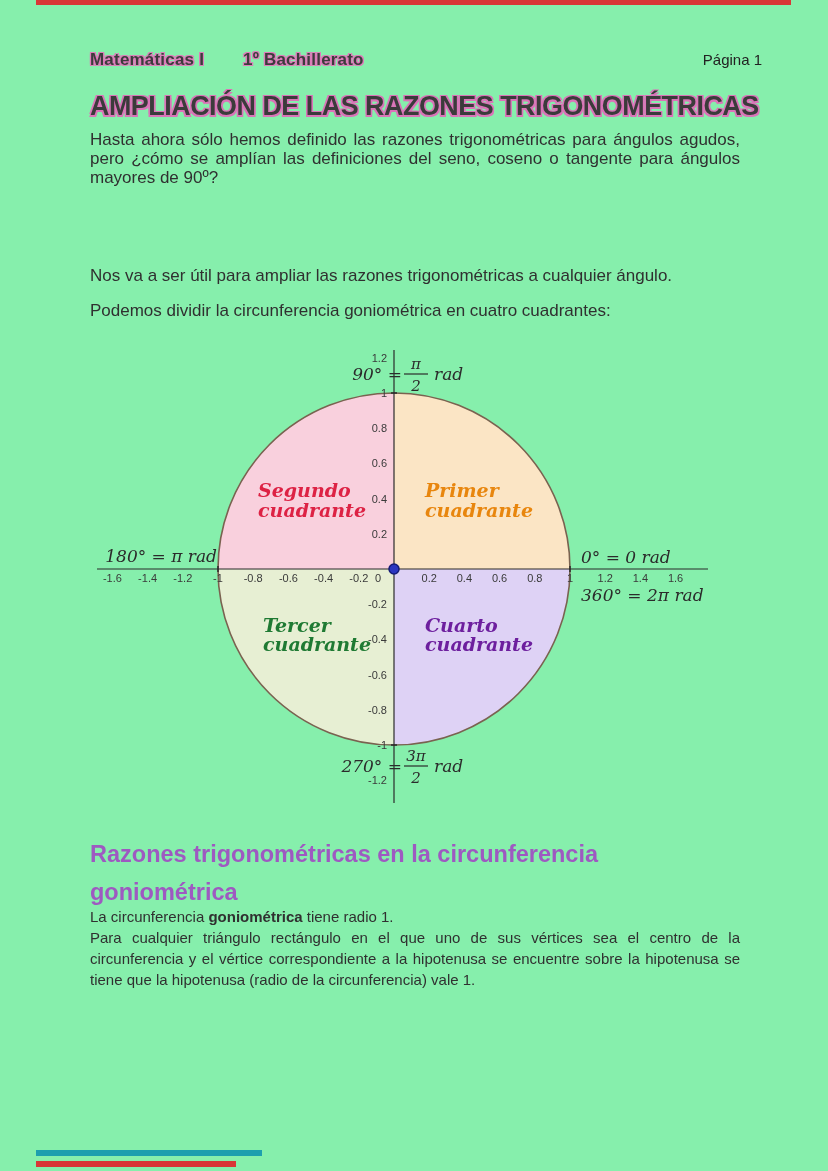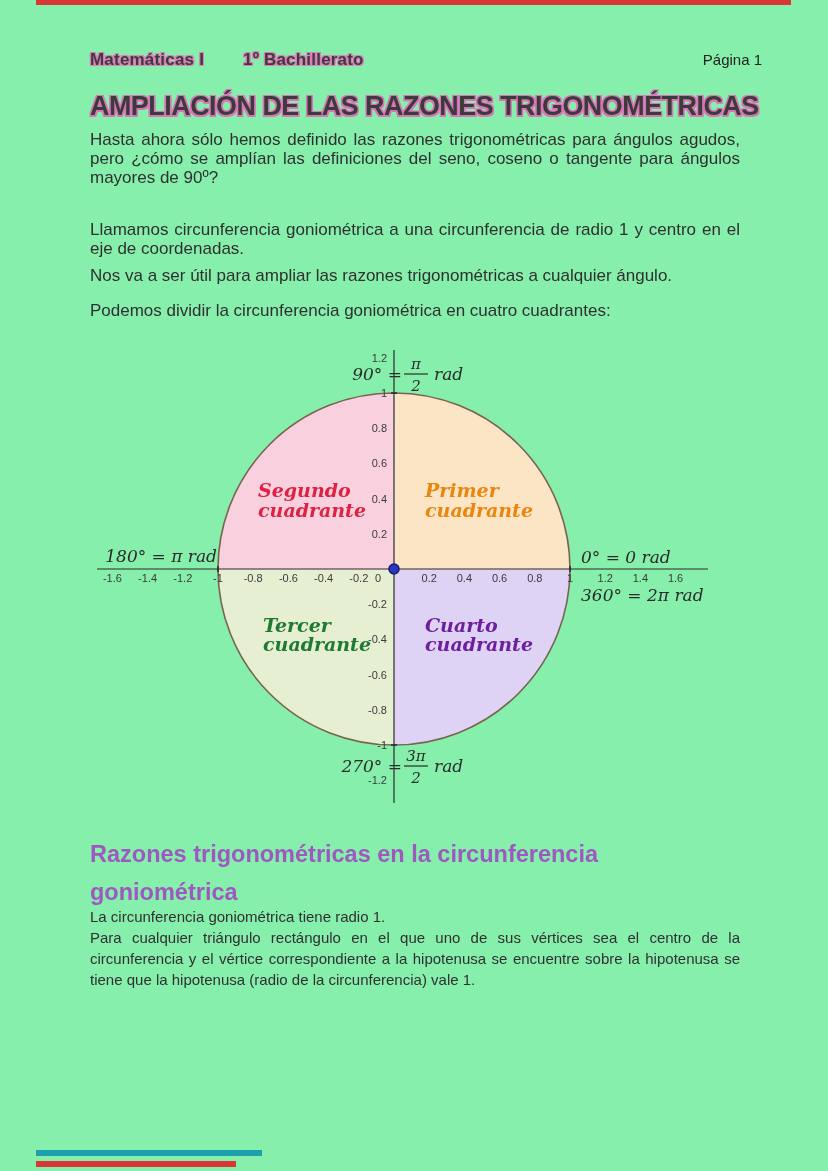--- a/index.html
+++ b/index.html
@@ -37,37 +37,36 @@
 
   
   .diagram{position:absolute;left:60px;top:340px;}
 
   
   .sec-heading{position:absolute;top:835px;left:90px;width:660px;margin:0;
         font-size:23.5px;line-height:38px;font-weight:700;color:#9e59c1;}
 
   .p-radius{top:906px;text-align:left;line-height:21px;font-size:15px;}
   .p-final{top:927px;line-height:21px;font-size:15px;}
-  .bold{font-weight:400;}
+  .bold{font-weight:700;}
 </style>
 </head>
 <body>
 
 <div class="page">
 
   <div class="rule rule-top"></div>
 
   <span class="hdr hdr-course">Matemáticas I</span>
   <span class="hdr hdr-level">1º Bachillerato</span>
   <span class="page-num">Página 1</span>
 
   <h1 class="doc-title" style="margin:0;">AMPLIACIÓN DE LAS RAZONES TRIGONOMÉTRICAS</h1>
 
   <p class="para p1">Hasta ahora sólo hemos definido las razones trigonométricas para ángulos agudos, pero ¿cómo se amplían las definiciones del seno, coseno o tangente para ángulos mayores de 90º?</p>
-  <p class="para p3">Llamamos circunferencia goniométrica a una circunferencia de radio 1 y centro en el eje de coordenadas.</p>
   <p class="para p4">Nos va a ser útil para ampliar las razones trigonométricas a cualquier ángulo.</p>
   <p class="para p5">Podemos dividir la circunferencia goniométrica en cuatro cuadrantes:</p>
 
   <svg id="diagram-svg" class="diagram" width="700" height="478" viewBox="0 0 700 478">
       <path d="M334,229 L510,229 A176,176 0 0 0 334,53 Z" fill="#fbe5c5"></path>
       <path d="M334,229 L334,53 A176,176 0 0 0 158,229 Z" fill="#f9d0dd"></path>
       <path d="M334,229 L158,229 A176,176 0 0 0 334,405 Z" fill="#e7efd3"></path>
       <path d="M334,229 L334,405 A176,176 0 0 0 510,229 Z" fill="#ded2f5"></path>
       <circle cx="334" cy="229" r="176" fill="none" stroke="#7a6250" stroke-width="1.6"></circle>
       <line x1="37" y1="229" x2="648" y2="229" stroke="#2a2a2a" stroke-width="1.2"></line>

